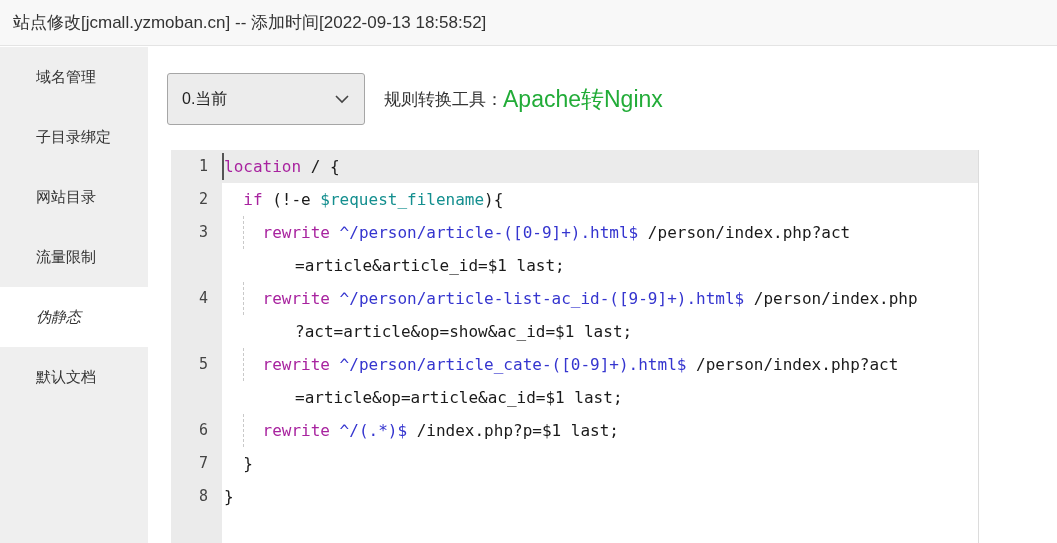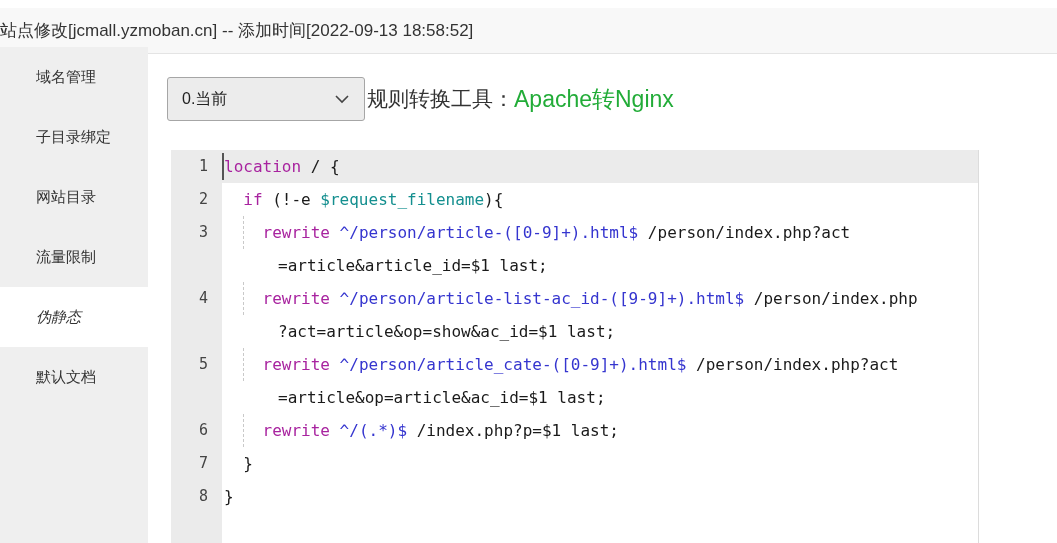--- a/index.html
+++ b/index.html
@@ -6,49 +6,49 @@
     --kw:#a8239f; --re:#3535cf; --va:#148f8f; --plain:#1a1a1a;
     --gutter:#ebebeb; --sidebar:#efefef; --green:#22ac38;
   }
   *{margin:0;padding:0;box-sizing:border-box;}
   html,body{background:#fff;}
   .page{position:relative;width:1057px;height:543px;overflow:hidden;background:#fff;
         font-family:"Liberation Sans","DejaVu Sans",sans-serif;}
 
   
   .titlebar{position:absolute;left:0;top:0;width:1057px;height:46px;background:#f8f8f8;
-            border-bottom:1px solid #e4e4e4;display:flex;align-items:center;
-            font-size:17px;color:#333;margin-top:8px;}
+            border-bottom:1px solid #e4e4e4;display:flex;align-items:center;padding-left:13px;
+            font-size:17px;color:#333;}
 
   
   .sidebar{position:absolute;left:0;top:47px;width:148px;height:496px;background:var(--sidebar);}
   .side-item{height:60px;display:flex;align-items:center;padding-left:36px;font-size:15px;
              color:#333;cursor:pointer;}
   .side-item.selected{background:#fff;font-style:italic;}
 
   
   .controls{position:absolute;left:167px;top:77px;height:44px;display:flex;align-items:center;}
-  .select-box{width:198px;height:44px;background:#ececec;border:1px solid #a6a6a6;border-radius:3px;
+  .select-box{width:198px;height:52px;background:#ececec;border:1px solid #a6a6a6;border-radius:3px;
               display:flex;align-items:center;justify-content:space-between;padding:0 14px;
               font-size:16px;color:#222;cursor:pointer;}
   .chev{width:16px;height:16px;display:block;}
-  .tool-text{margin-left:2px;font-size:21px;color:#333;}
+  .tool-text{margin-left:19px;font-size:17px;color:#333;}
   .tool-link{color:var(--green);text-decoration:none;font-size:23px;cursor:pointer;}
 
   
   .editor{position:absolute;left:171px;top:150px;width:808px;height:393px;background:#fff;
           border-right:1px solid #dcdcdc;overflow:hidden;display:flex;flex-direction:column;
           font-family:"DejaVu Sans Mono","Liberation Mono",monospace;font-size:16px;}
   .crow{display:flex;min-height:33px;}
   .crow.fill{flex:1;}
   .gcell{width:51px;flex:0 0 51px;background:var(--gutter);color:#444;text-align:right;
          padding-right:14px;line-height:33px;font-size:15px;}
   .ccell{flex:1;position:relative;line-height:33px;white-space:pre;padding-left:2px;color:var(--plain);}
   .crow.active .ccell{background:var(--gutter);}
-  .ccell.cont{padding-left:56px;}
+  .ccell.cont{padding-left:73px;}
   .guide{position:absolute;left:21px;top:0;bottom:0;border-left:1px dashed #c9c9c9;}
   .cursor{position:absolute;left:0;top:3px;height:27px;width:2px;background:#555;}
   .tk-k{color:var(--kw);}
   .tk-r{color:var(--re);}
   .tk-v{color:var(--va);}
 </style>
 </head>
 <body>
 
 <div class="page">

